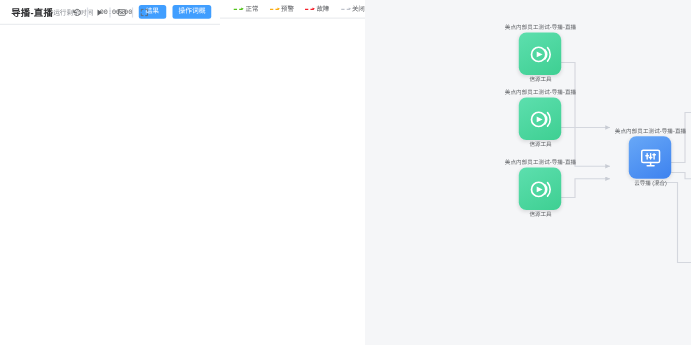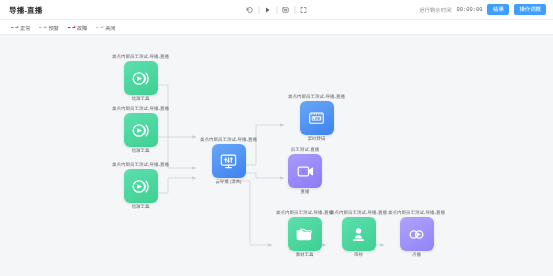--- a/index.html
+++ b/index.html
@@ -3,21 +3,21 @@
 <meta charset="utf-8">
 <title>导播-直播</title>
 <style>
   html,body{margin:0;padding:0;}
   body{
     width:553px;height:276px;overflow:hidden;
     font-family:"Liberation Sans","DejaVu Sans",sans-serif;
     background:#ffffff;color:#303133;
     -webkit-font-smoothing:antialiased;
   }
-  .app{width:553px;height:276px;position:relative;display:flex;flex-direction:column;}
+  .app{width:553px;height:276px;position:relative;display:flex;}
 
   
   .header{
     height:19px;flex:0 0 19px;background:#fff;
     border-bottom:1px solid #ebedf0;
     display:flex;align-items:center;position:relative;
   }
   .hdr-title{
     font-size:7.5px;font-weight:700;color:#303133;
     padding-left:9px;letter-spacing:.2px;white-space:nowrap;

